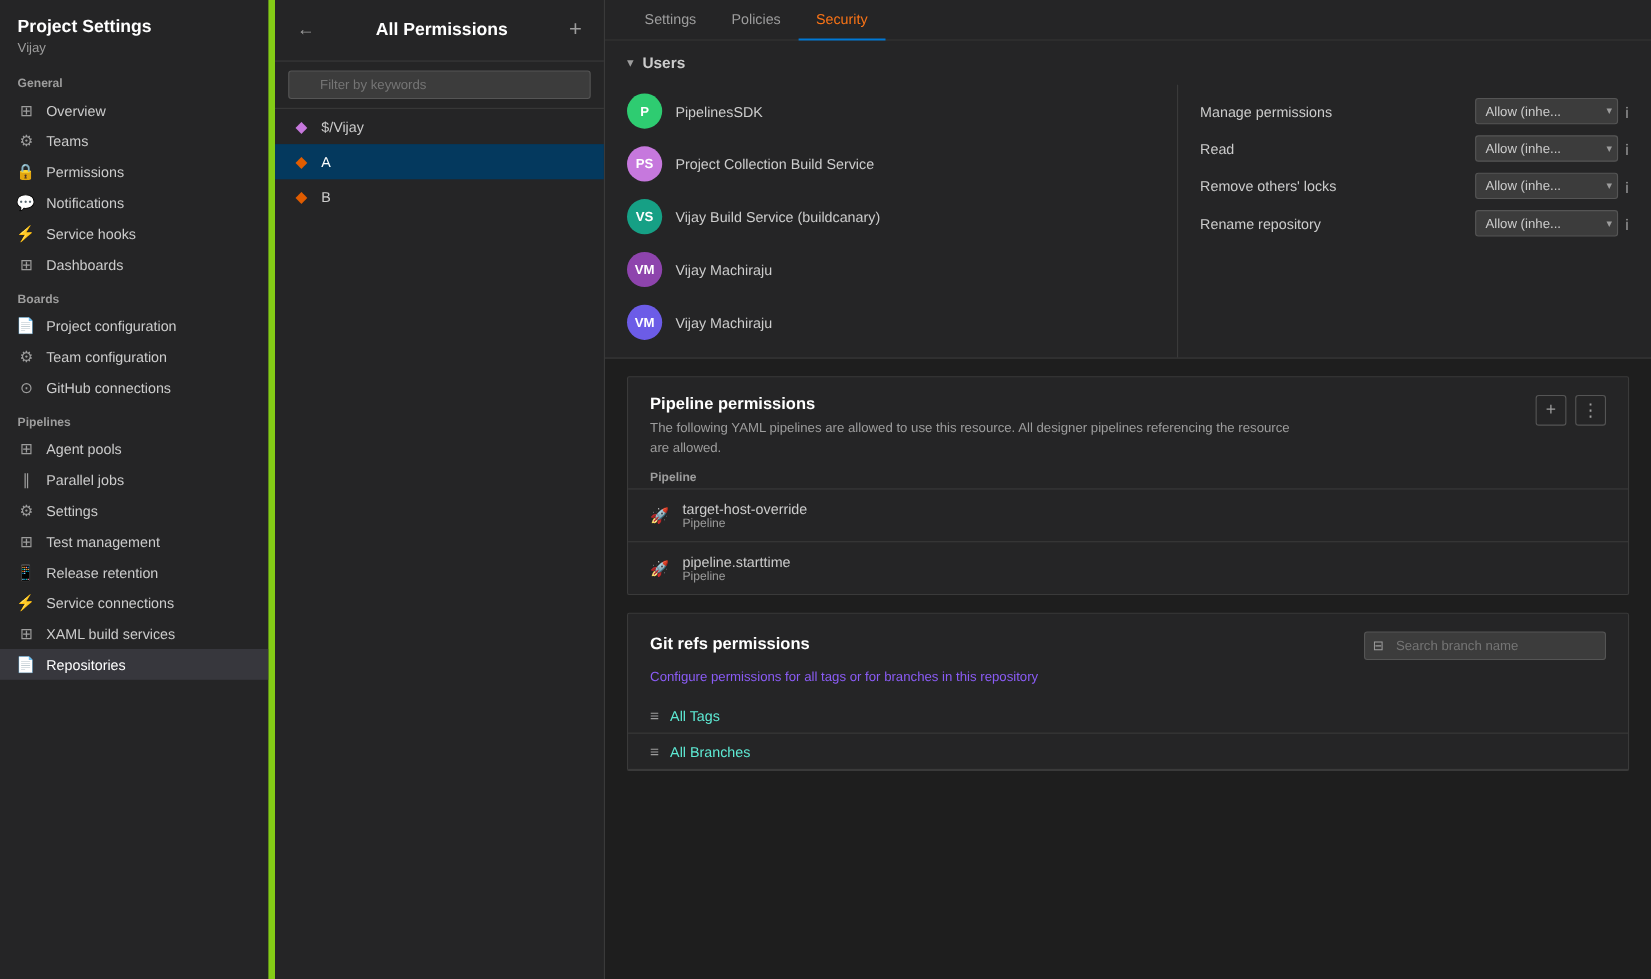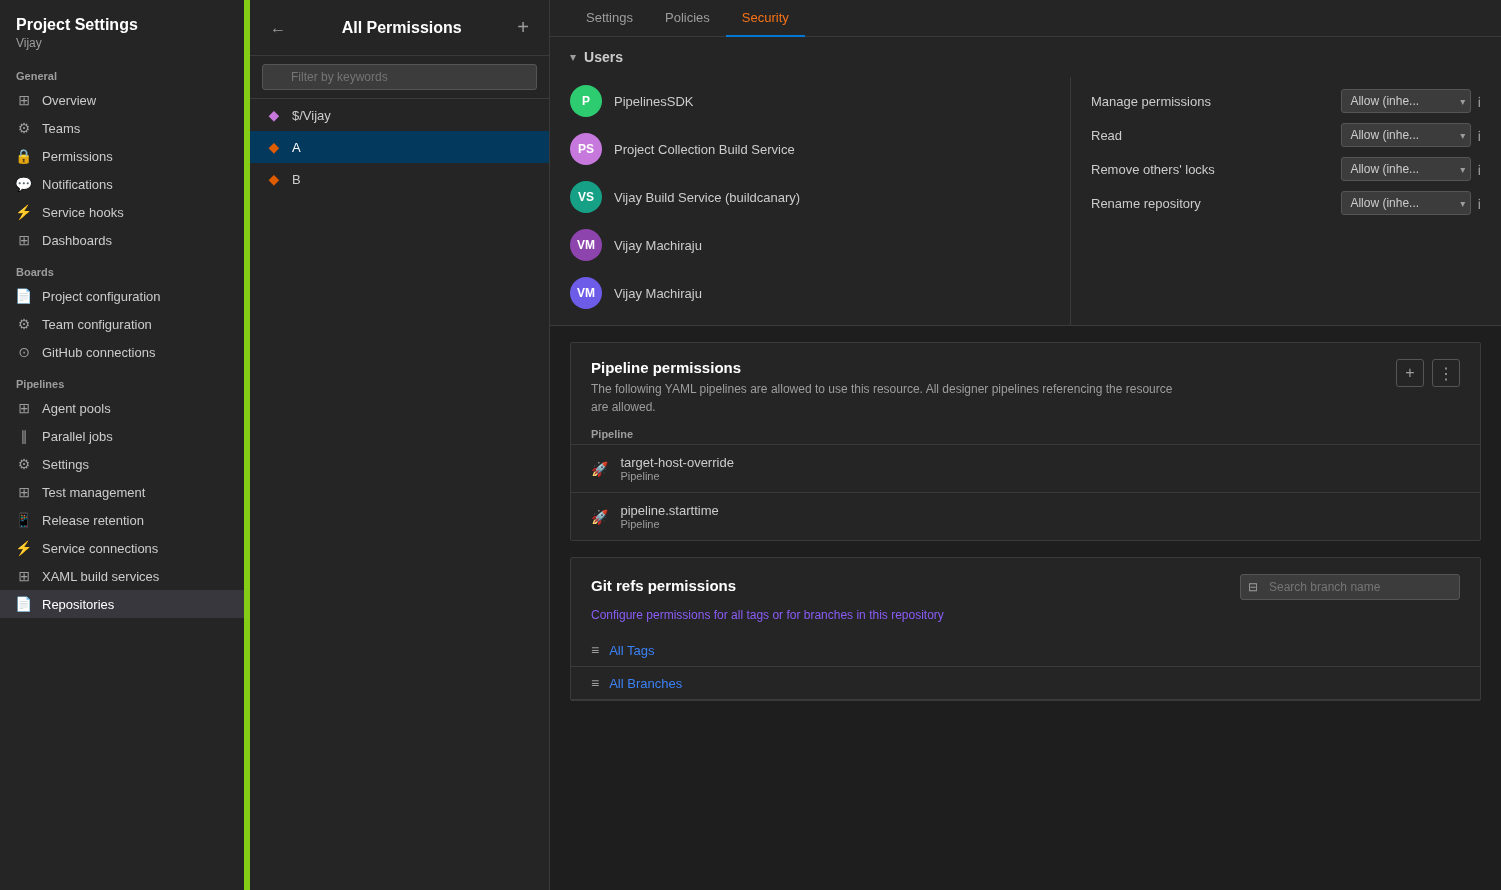--- a/index.html
+++ b/index.html
@@ -74,21 +74,21 @@
     .pipeline-type { font-size: 11px; color: #9d9d9d; }
 
     
     .git-refs-header { display: flex; align-items: center; justify-content: space-between; padding: 16px 20px 8px 20px; }
     .git-refs-search { background: #3c3c3c; border: 1px solid #555; color: #ccc; padding: 5px 10px 5px 28px; border-radius: 3px; font-size: 12px; width: 220px; }
     .git-refs-search-wrap { position: relative; }
     .git-refs-search-icon { position: absolute; left: 8px; top: 50%; transform: translateY(-50%); color: #9d9d9d; font-size: 12px; }
     .git-refs-desc { font-size: 12px; color: #8b5cf6; padding: 0 20px 12px 20px; }
     .git-ref-item { display: flex; align-items: center; padding: 8px 20px; gap: 10px; border-bottom: 1px solid #3a3a3a; }
     .git-ref-icon { color: #9d9d9d; font-size: 14px; }
-    .git-ref-name { font-size: 13px; color: #3b82f6; }
+    .git-ref-name { font-size: 13px; color: #5eead4; }
 
     scrollbar-width: thin;
     ::-webkit-scrollbar { width: 6px; }
     ::-webkit-scrollbar-track { background: #252526; }
     ::-webkit-scrollbar-thumb { background: #555; border-radius: 3px; }
   </style>
 </head>
 <body>
 
 <nav class="sidebar">

